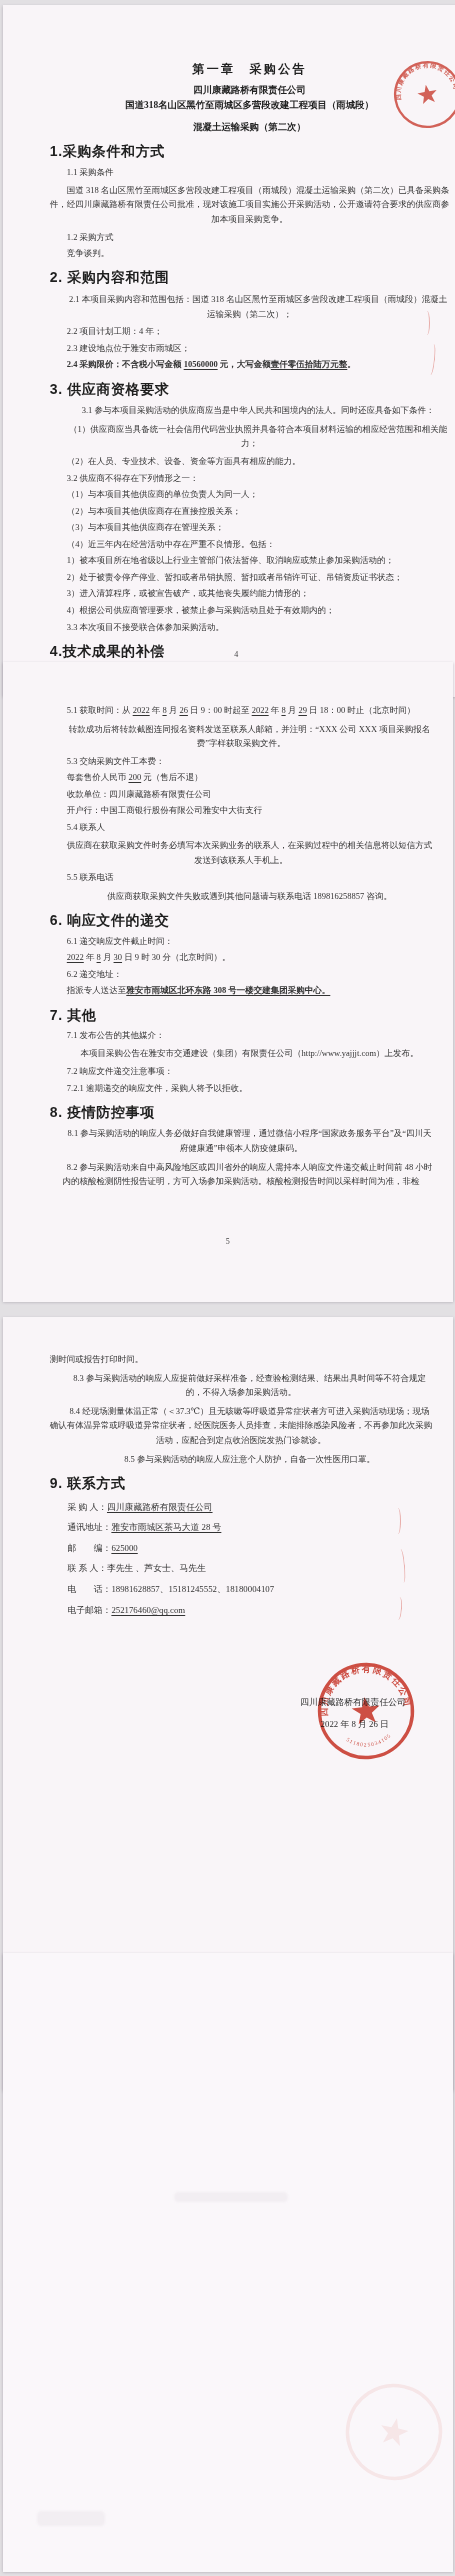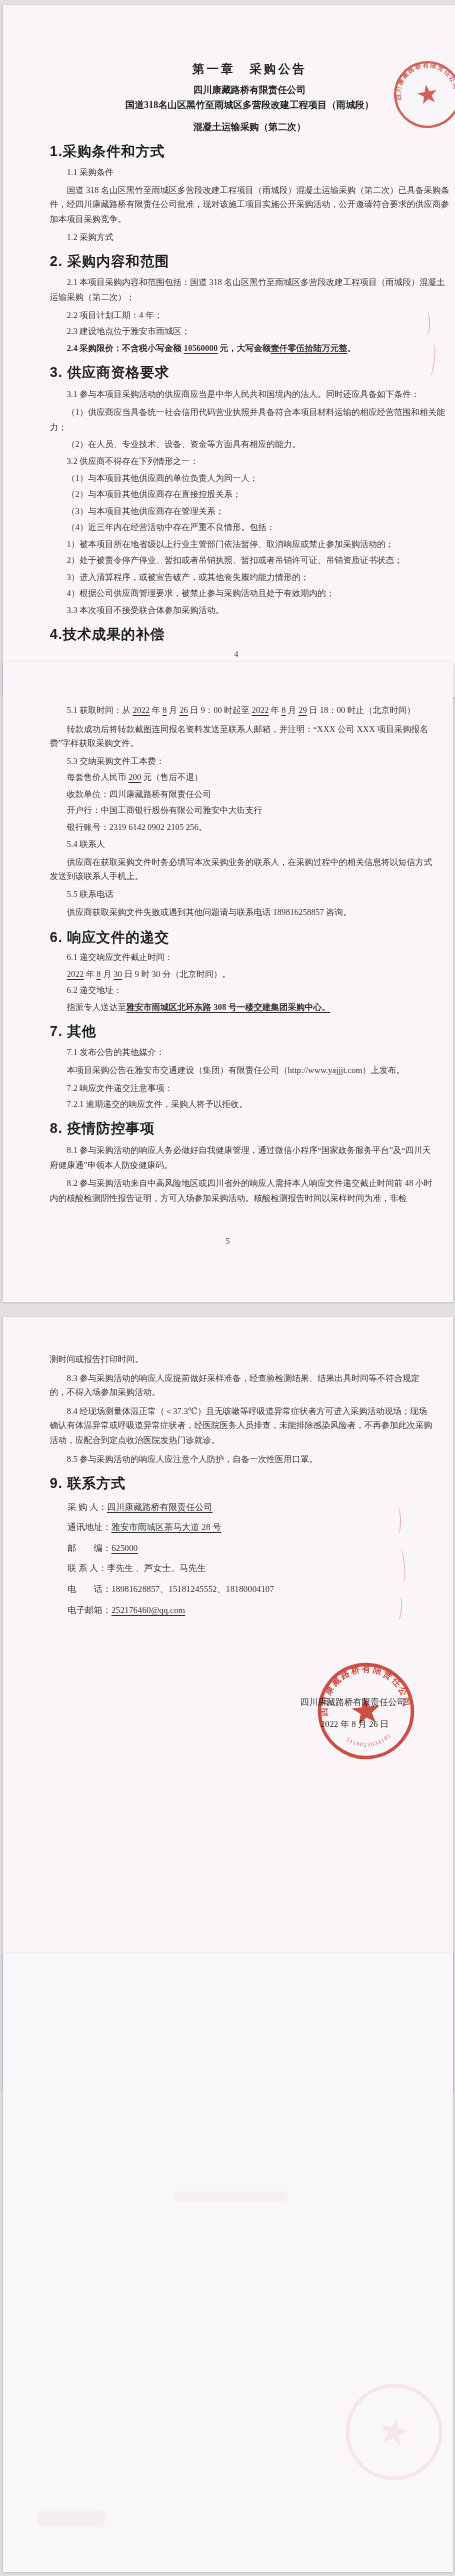--- a/index.html
+++ b/index.html
@@ -15,21 +15,21 @@
   #page-2 .content{top:39px;}
   #page-3 .content{top:33px;}
   .blk{margin:3.4px 0;}
   .h1{font-size:12px;font-weight:bold;text-align:center;margin:0 0 6.8px 0;color:#222;
       font-family:"Liberation Sans","DejaVu Sans",sans-serif;letter-spacing:2.3px;}
   .sub{font-size:9.4px;font-weight:bold;text-align:center;margin:1.7px 0;color:#222;}
   .gap{margin-top:9px;}
   .sec{font-size:14px;font-weight:bold;margin:9px 0 4.6px 0;color:#1f1f1f;
        font-family:"Liberation Sans","DejaVu Sans",sans-serif;letter-spacing:0.6px;}
   .item{font-size:8.5px;line-height:1.55;text-indent:2em;}
-  .para{font-size:8.5px;line-height:1.72;text-indent:2em;margin:4px 0;}
+  .para{font-size:8.5px;line-height:1.72;text-indent:2em;margin:4px 0;text-align:center;}
   .cont{font-size:8.5px;line-height:1.55;text-indent:0;}
   .contact{font-size:8.8px;line-height:1.5;text-indent:2em;margin:7.4px 0;}
   .b{font-weight:bold;}
   .u{text-decoration:underline;text-underline-offset:1.7px;}
   .page-num{position:absolute;left:0;right:0;text-align:center;font-size:8px;color:#444;}
   #page-1 .page-num{bottom:38px;}
   #page-2 .page-num{bottom:56px;}
   #page-3 .page-num{bottom:41px;}
   .signature{position:absolute;color:#2f2f2f;font-size:8.8px;white-space:nowrap;}
   #sig-company{top:380px;right:47px;}
@@ -49,20 +49,21 @@
   <div class="page" id="page-1">
     <div class="content">
         <div class="blk h1">第一章　采购公告</div>
         <div class="blk sub">四川康藏路桥有限责任公司</div>
         <div class="blk sub">国道318名山区黑竹至雨城区多营段改建工程项目（雨城段）</div>
         <div class="blk sub gap">混凝土运输采购（第二次）</div>
         <div class="blk sec">1.采购条件和方式</div>
         <div class="blk item">1.1 采购条件</div>
         <div class="blk para">国道 318 名山区黑竹至雨城区多营段改建工程项目（雨城段）混凝土运输采购（第二次）已具备采购条件，经四川康藏路桥有限责任公司批准，现对该施工项目实施公开采购活动，公开邀请符合要求的供应商参加本项目采购竞争。</div>
         <div class="blk item">1.2 采购方式</div>
+        <div class="blk item">竞争谈判。</div>
         <div class="blk sec">2. 采购内容和范围</div>
         <div class="blk para">2.1 本项目采购内容和范围包括：国道 318 名山区黑竹至雨城区多营段改建工程项目（雨城段）混凝土运输采购（第二次）；</div>
         <div class="blk item">2.2 项目计划工期：4 年；</div>
         <div class="blk item">2.3 建设地点位于雅安市雨城区；</div>
         <div class="blk item b"><span>2.4 采购限价：不含税小写金额 </span><span class="u">10560000</span><span> 元，大写金额</span><span class="u">壹仟零伍拾陆万元整</span><span>。</span></div>
         <div class="blk sec">3. 供应商资格要求</div>
         <div class="blk para">3.1 参与本项目采购活动的供应商应当是中华人民共和国境内的法人。同时还应具备如下条件：</div>
         <div class="blk para">（1）供应商应当具备统一社会信用代码营业执照并具备符合本项目材料运输的相应经营范围和相关能力；</div>
         <div class="blk item">（2）在人员、专业技术、设备、资金等方面具有相应的能力。</div>
         <div class="blk item">3.2 供应商不得存在下列情形之一：</div>
@@ -94,21 +95,20 @@
   </div>
 
   <div class="page" id="page-2">
     <div class="content">
         <div class="blk item"><span>5.1 获取时间：从 </span><span class="u">2022</span><span> 年 </span><span class="u">8</span><span> 月 </span><span class="u">26</span><span> 日 9：00 时起至 </span><span class="u">2022</span><span> 年 </span><span class="u">8</span><span> 月 </span><span class="u">29</span><span> 日 18：00 时止（北京时间）</span></div>
         <div class="blk para">转款成功后将转款截图连同报名资料发送至联系人邮箱，并注明：“XXX 公司 XXX 项目采购报名费”字样获取采购文件。</div>
         <div class="blk item">5.3 交纳采购文件工本费：</div>
         <div class="blk item"><span>每套售价人民币 </span><span class="u">200</span><span> 元（售后不退）</span></div>
         <div class="blk item">收款单位：四川康藏路桥有限责任公司</div>
         <div class="blk item">开户行：中国工商银行股份有限公司雅安中大街支行</div>
-        <div class="blk item">银行账号：2319 6142 0902 2105 256。</div>
         <div class="blk item">5.4 联系人</div>
         <div class="blk para">供应商在获取采购文件时务必填写本次采购业务的联系人，在采购过程中的相关信息将以短信方式发送到该联系人手机上。</div>
         <div class="blk item">5.5 联系电话</div>
         <div class="blk para">供应商获取采购文件失败或遇到其他问题请与联系电话 189816258857 咨询。</div>
         <div class="blk sec">6. 响应文件的递交</div>
         <div class="blk item">6.1 递交响应文件截止时间：</div>
         <div class="blk item"><span class="u">2022</span><span> 年 </span><span class="u">8</span><span> 月 </span><span class="u">30</span><span> 日 9 时 30 分（北京时间）。</span></div>
         <div class="blk item">6.2 递交地址：</div>
         <div class="blk item"><span>指派专人送达至</span><span class="u b">雅安市雨城区北环东路 308 号一楼交建集团采购中心。</span></div>
         <div class="blk sec">7. 其他</div>

